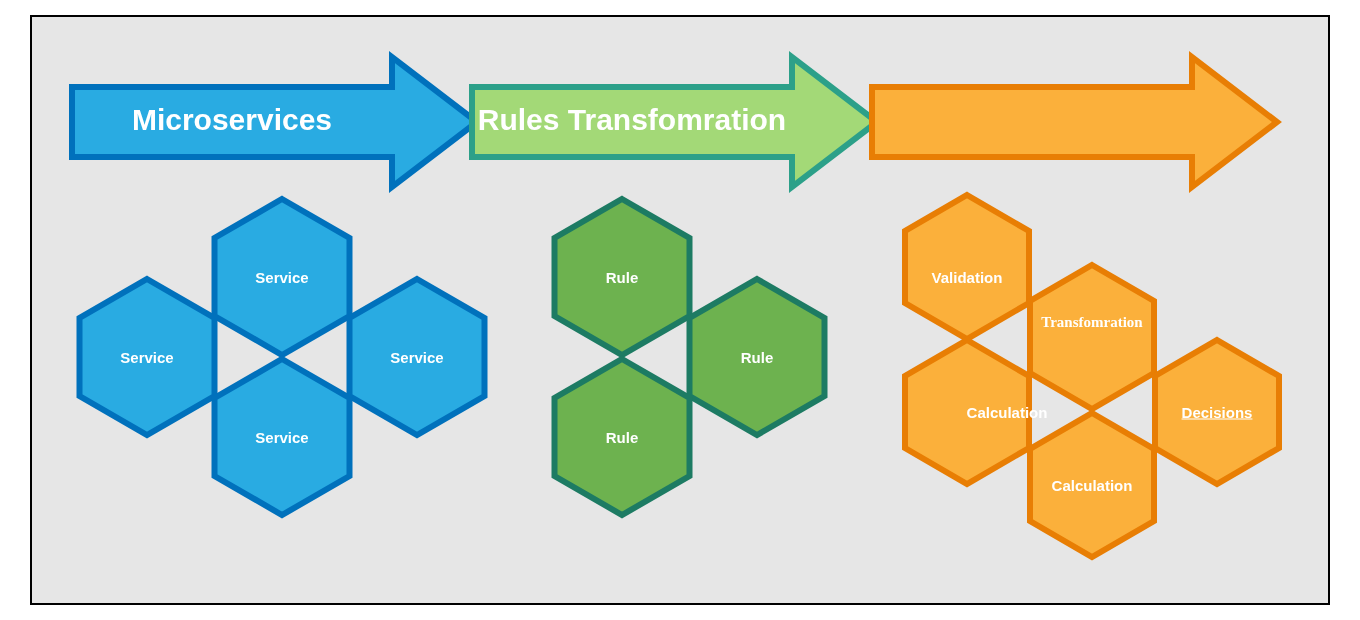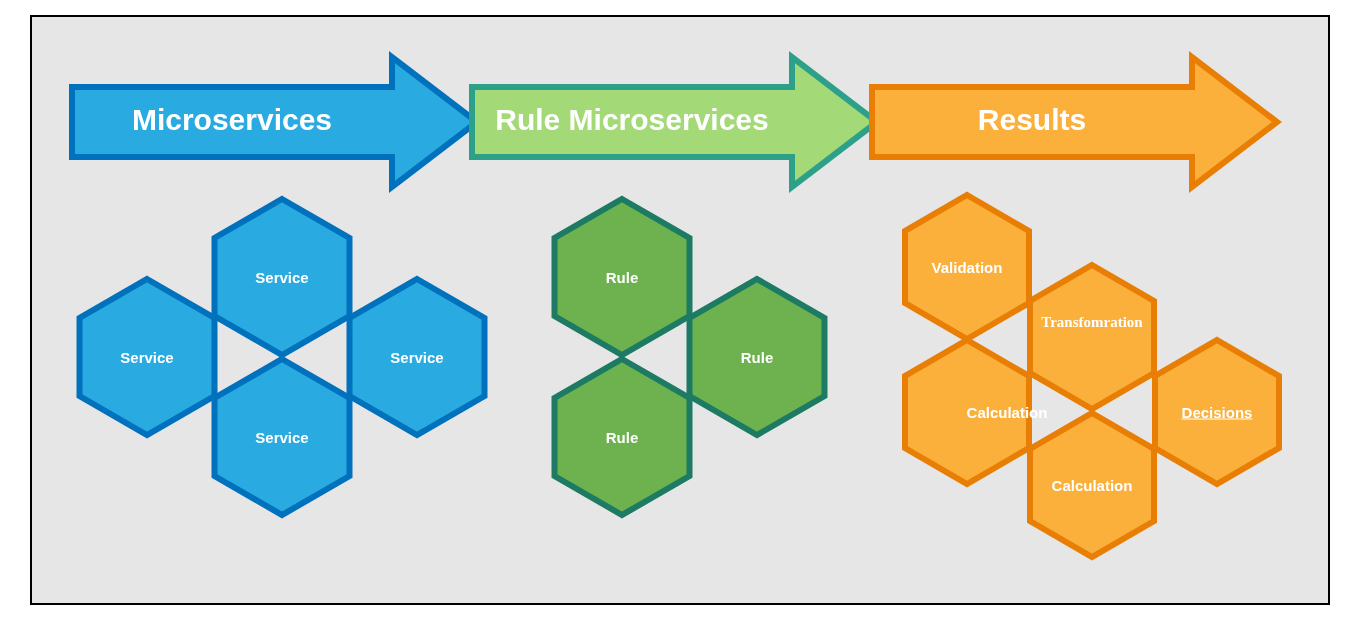--- a/index.html
+++ b/index.html
@@ -65,22 +65,21 @@
       <g>
         <path d="M 440 70 L 760 70 L 760 40 L 845 105 L 760 170 L 760 140 L 440 140 Z" fill="#a3d977" stroke="#2ca089" stroke-width="6" stroke-linejoin="miter"></path>
       </g>
 
       <g>
         <path d="M 840 70 L 1160 70 L 1160 40 L 1245 105 L 1160 170 L 1160 140 L 840 140 Z" fill="#fbb03b" stroke="#e87e04" stroke-width="6" stroke-linejoin="miter"></path>
       </g>
     </svg>
 
     <div class="arrow-label" style="left:40px; top:86px; width:320px;">Microservices</div>
-    <div class="arrow-label" style="left:440px; top:86px; width:320px;">Rule Microservices</div>
-    <div class="arrow-label" style="left:840px; top:86px; width:320px;">Results</div>
+    <div class="arrow-label" style="left:440px; top:86px; width:320px;">Rules Transfomration</div>
 
     <svg width="500" height="450" style="left:20px; top:170px;">
 
       <g transform="translate(230,90)">
         <path d="M 0 -78 L 67.5 -39 L 67.5 39 L 0 78 L -67.5 39 L -67.5 -39 Z" fill="#29abe2" stroke="#0071bc" stroke-width="6"></path>
       </g>
       <g transform="translate(95,170)">
         <path d="M 0 -78 L 67.5 -39 L 67.5 39 L 0 78 L -67.5 39 L -67.5 -39 Z" fill="#29abe2" stroke="#0071bc" stroke-width="6"></path>
       </g>
       <g transform="translate(365,170)">
@@ -121,20 +120,20 @@
       <g transform="translate(125,225)">
         <path d="M 0 -72 L 62 -36 L 62 36 L 0 72 L -62 36 L -62 -36 Z" fill="#fbb03b" stroke="#e87e04" stroke-width="6"></path>
       </g>
       <g transform="translate(375,225)">
         <path d="M 0 -72 L 62 -36 L 62 36 L 0 72 L -62 36 L -62 -36 Z" fill="#fbb03b" stroke="#e87e04" stroke-width="6"></path>
       </g>
       <g transform="translate(250,298)">
         <path d="M 0 -72 L 62 -36 L 62 36 L 0 72 L -62 36 L -62 -36 Z" fill="#fbb03b" stroke="#e87e04" stroke-width="6"></path>
       </g>
     </svg>
-    <div class="hex-label" style="left:935px;  top:250px;text-align:center;">Validation</div>
+    <div class="hex-label" style="left:935px;  top:260px;text-align:center;">Validation</div>
     <div class="hex-label" style="left:1060px; top:305px;font-family:Liberation Serif, serif;">Transfomration</div>
     <div class="hex-label" style="left:935px;  top:395px;margin-left:40px;">Calculation</div>
     <div class="hex-label" style="left:1185px; top:395px;text-decoration:underline;">Decisions</div>
     <div class="hex-label" style="left:1060px; top:468px;">Calculation</div>
 
   </div>
 </div>
 
 </body></html>

